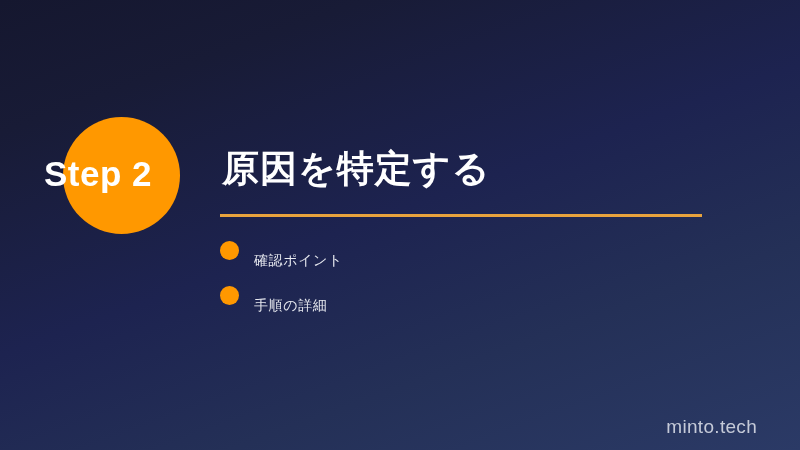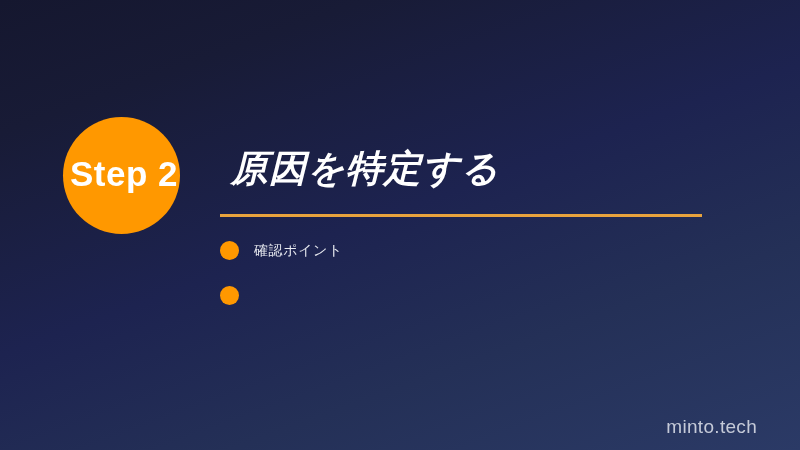--- a/index.html
+++ b/index.html
@@ -32,40 +32,38 @@
     background: #ff9800;
   }
 
   .step-label {
     position: absolute;
     left: 44px;
     top: 150px;
     width: 160px;
     height: 48px;
     line-height: 48px;
-    text-align: center;
     color: #ffffff;
     font-size: 35px;
     font-weight: bold;
     letter-spacing: 0.5px;
     white-space: nowrap;
   }
 
   
   .title {
     position: absolute;
-    left: 231px;
+    left: 222px;
     top: 146px;
     color: #ffffff;
     font-size: 37px;
     font-weight: bold;
     letter-spacing: 1px;
     line-height: 1.25;
     white-space: nowrap;
-    font-style: italic;
   }
 
   .title-rule {
     position: absolute;
     left: 220px;
     top: 214px;
     width: 482px;
     height: 3px;
     background: #e8a33d;
   }
@@ -89,21 +87,21 @@
     top: 3px;
     width: 19px;
     height: 19px;
     border-radius: 50%;
     background: #ff9800;
   }
 
   .bullet-text {
     position: absolute;
     left: 34px;
-    top: 0px;
+    top: 10px;
     height: 24px;
     line-height: 24px;
     color: #e8eaf0;
     font-size: 14px;
     font-weight: normal;
     letter-spacing: 0.6px;
     white-space: nowrap;
   }
 
   
@@ -134,20 +132,21 @@
 
   <div class="bullets">
 
     <div class="bullet-row">
       <span class="bullet-dot"></span>
       <span class="bullet-text">確認ポイント</span>
     </div>
 
     <div class="bullet-row">
       <span class="bullet-dot"></span>
+      <span class="bullet-text">手順の詳細</span>
     </div>
 
 
   </div>
 
   <div class="footer-brand">minto.tech</div>
 
 </div>
 
 </body></html>

